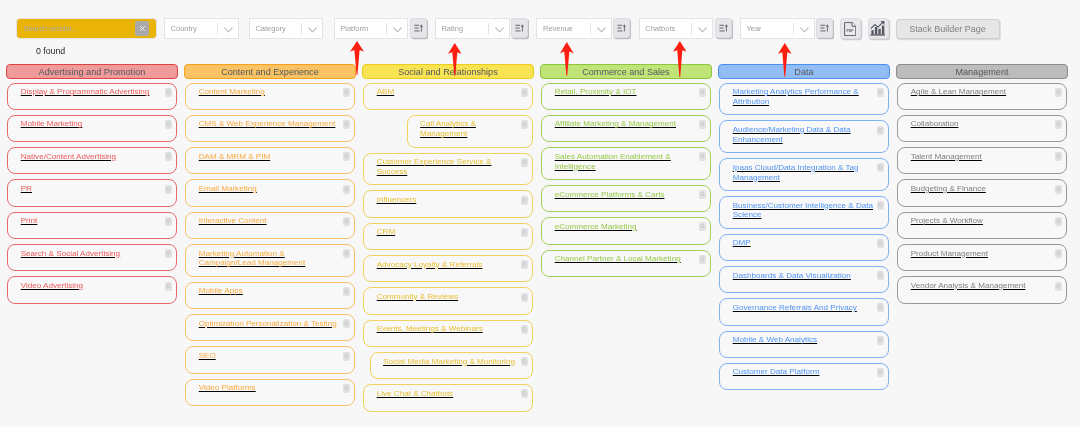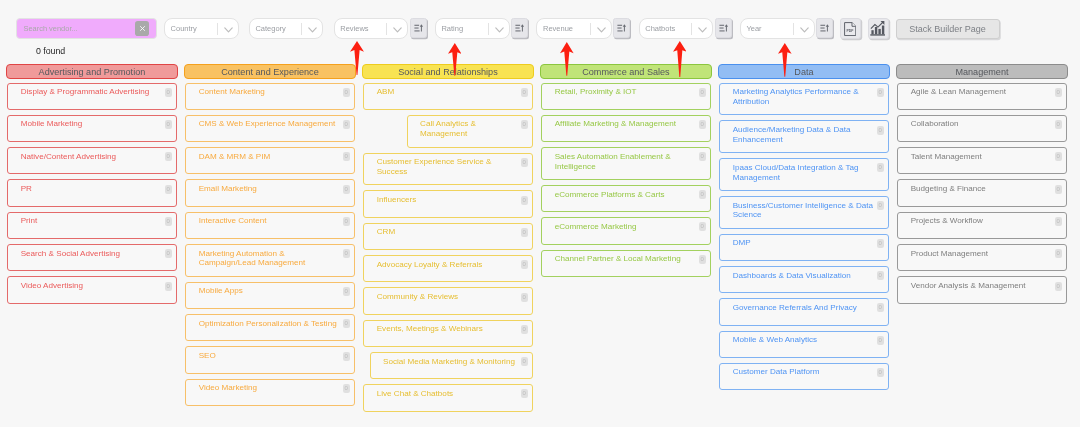--- a/index.html
+++ b/index.html
@@ -5,30 +5,30 @@
 <style>
   html,body{margin:0;padding:0;}
   body{width:1080px;height:427px;overflow:hidden;background:#f7f7f7;
        font-family:"Liberation Sans",sans-serif;}
   .page{position:relative;width:1080px;height:427px;background:#f7f7f7;}
 
   
   .toolbar{position:absolute;left:0;top:0;width:1080px;height:58px;}
   .ctrl{position:absolute;top:18px;box-sizing:border-box;}
 
-  .search-wrap{left:16.3px;width:141px;height:21.4px;background:#f0abfc;
+  .search-wrap{left:16.3px;width:141px;height:21.4px;background:#eab308;
     border:1px solid #e3e3e3;border-radius:4px;display:flex;align-items:center;}
   .search-input{border:0;outline:0;background:transparent;flex:1;height:100%;
     padding:0 0 0 6.2px;font-family:"Liberation Sans",sans-serif;font-size:7.45px;color:#4a4a4a;min-width:0;}
   .search-input::placeholder{color:#a9a9a9;}
   .clear-btn{width:13.8px;height:15.5px;margin-right:7.2px;border-radius:2.8px;background:#a9a9a9;
     display:flex;align-items:center;justify-content:center;cursor:pointer;flex:0 0 auto;}
   .clear-btn svg{display:block;}
 
-  .select{position:absolute;background:#fff;border:1px solid #e3e3e3;border-radius:8px;height:21px;}
+  .select{position:absolute;background:#fff;border:1px solid #e3e3e3;border-radius:0;height:21px;}
   .select .ph{position:absolute;left:5.6px;top:4.5px;font-size:7.5px;line-height:10px;color:#9b9ea3;white-space:nowrap;overflow:hidden;}
   .select .sep{position:absolute;right:20px;top:4.2px;width:1px;height:11.5px;background:#e3e3e3;}
   .select .chev{position:absolute;right:5.0px;top:8.1px;width:9px;height:7px;}
   .select .chev svg{display:block;}
 
   .sortbtn{height:20.4px;width:16.9px;background:#e6e6ea;border:1px solid #dcdce1;border-radius:2.5px;
     display:flex;align-items:center;justify-content:center;box-shadow:1px 1.3px 0 rgba(140,140,150,.55);}
 
   .iconbtn{height:20.5px;width:21px;background:#e8e8ec;border:1px solid #dcdce1;border-radius:3px;
     display:flex;align-items:center;justify-content:center;box-shadow:1.2px 1.2px 0 rgba(80,80,90,.25);}
@@ -37,22 +37,22 @@
     display:flex;align-items:center;justify-content:center;
     font-size:9.0px;color:#7d8086;white-space:nowrap;box-shadow:0.8px 1.2px 0 rgba(80,80,90,.18);}
 
   .found{position:absolute;left:35.9px;top:46.1px;font-size:8.8px;font-weight:normal;color:#1f1f1f;}
 
   
   .cols{position:absolute;left:0;top:0;width:864px;height:427px;}
   .col{position:absolute;top:63.9px;width:172.9px;}
   .colhead{height:15.5px;border-radius:4px;display:flex;align-items:center;justify-content:center;
     box-sizing:border-box;font-size:9.1px;color:#55585d;}
-  .card{position:relative;box-sizing:border-box;background:#f8f8f8;border-radius:3px;
-    margin:5.0px 1.6px 0 1.6px;padding:3.6px 4.6px 7.6px 12.6px;min-height:27.3px;display:block;}
+  .card{position:relative;box-sizing:border-box;background:#f8f8f8;border-radius:8px;
+    margin:5.0px 1.6px 0 1.6px;padding:3.6px 4.6px 7.6px 12.6px;min-height:27.3px;display:block;text-decoration:underline;}
   .colhead + .card{margin-top:3.2px;}
   .card .lbl{font-size:8.1px;line-height:9.8px;padding-right:8.5px;}
   .badge{position:absolute;right:4.3px;top:4.2px;
     width:6.6px;height:9.0px;border-radius:2.2px;background:#e0e0e0;color:#bdbdbd;
     font-size:6.0px;line-height:9.0px;text-align:center;}
 
   
   .arrow{position:absolute;}
   .arrow svg{display:block;}
 
@@ -92,21 +92,21 @@
         <div class="ctrl select" style="left: 248.8px; width: 74.5px;">
           <div class="ph">Category</div>
           <div class="sep"></div>
           <div class="chev">
             <svg width="9" height="6" viewBox="0 0 9 6">
               <path d="M0.8 0.9 L4.5 4.8 L8.2 0.9" fill="none" stroke="#bcbcbc" stroke-width="1.15" stroke-linecap="round" stroke-linejoin="round"></path>
             </svg>
           </div>
         </div>
         <div class="ctrl select" style="left: 333.7px; width: 74.1px;">
-          <div class="ph">Reviews</div>
+          <div class="ph">Platform</div>
           <div class="sep"></div>
           <div class="chev">
             <svg width="9" height="6" viewBox="0 0 9 6">
               <path d="M0.8 0.9 L4.5 4.8 L8.2 0.9" fill="none" stroke="#bcbcbc" stroke-width="1.15" stroke-linecap="round" stroke-linejoin="round"></path>
             </svg>
           </div>
         </div>
         <div class="ctrl sortbtn" style="left: 409.8px;">
           <svg width="13" height="12" viewBox="0 0 13 12">
             <rect x="2.4" y="2.75" width="4.7" height="1.05" fill="#6a6d74"></rect>
@@ -277,21 +277,21 @@
         </div>
         <div class="card" style="border: 1px solid rgb(247, 192, 105);">
           <div class="lbl" style="color:#f8aa3e">Optimization Personalization &amp; Testing</div>
           <div class="badge">0</div>
         </div>
         <div class="card" style="border: 1px solid rgb(247, 192, 105);">
           <div class="lbl" style="color:#f8aa3e">SEO</div>
           <div class="badge">0</div>
         </div>
         <div class="card" style="border: 1px solid rgb(247, 192, 105);">
-          <div class="lbl" style="color:#f8aa3e">Video Marketing</div>
+          <div class="lbl" style="color:#f8aa3e">Video Platforms</div>
           <div class="badge">0</div>
         </div>
       </div>
       <div class="col" style="left: 361.5px;">
         <div class="colhead" style="background: rgb(248, 227, 82); border: 1.5px solid rgb(238, 204, 29);">Social and Relationships</div>
         <div class="card" style="border: 1px solid rgb(240, 211, 94);">
           <div class="lbl" style="color:#e6be30">ABM</div>
           <div class="badge">0</div>
         </div>
         <div class="card" style="border: 1px solid rgb(240, 211, 94); margin-left: 45px;">

